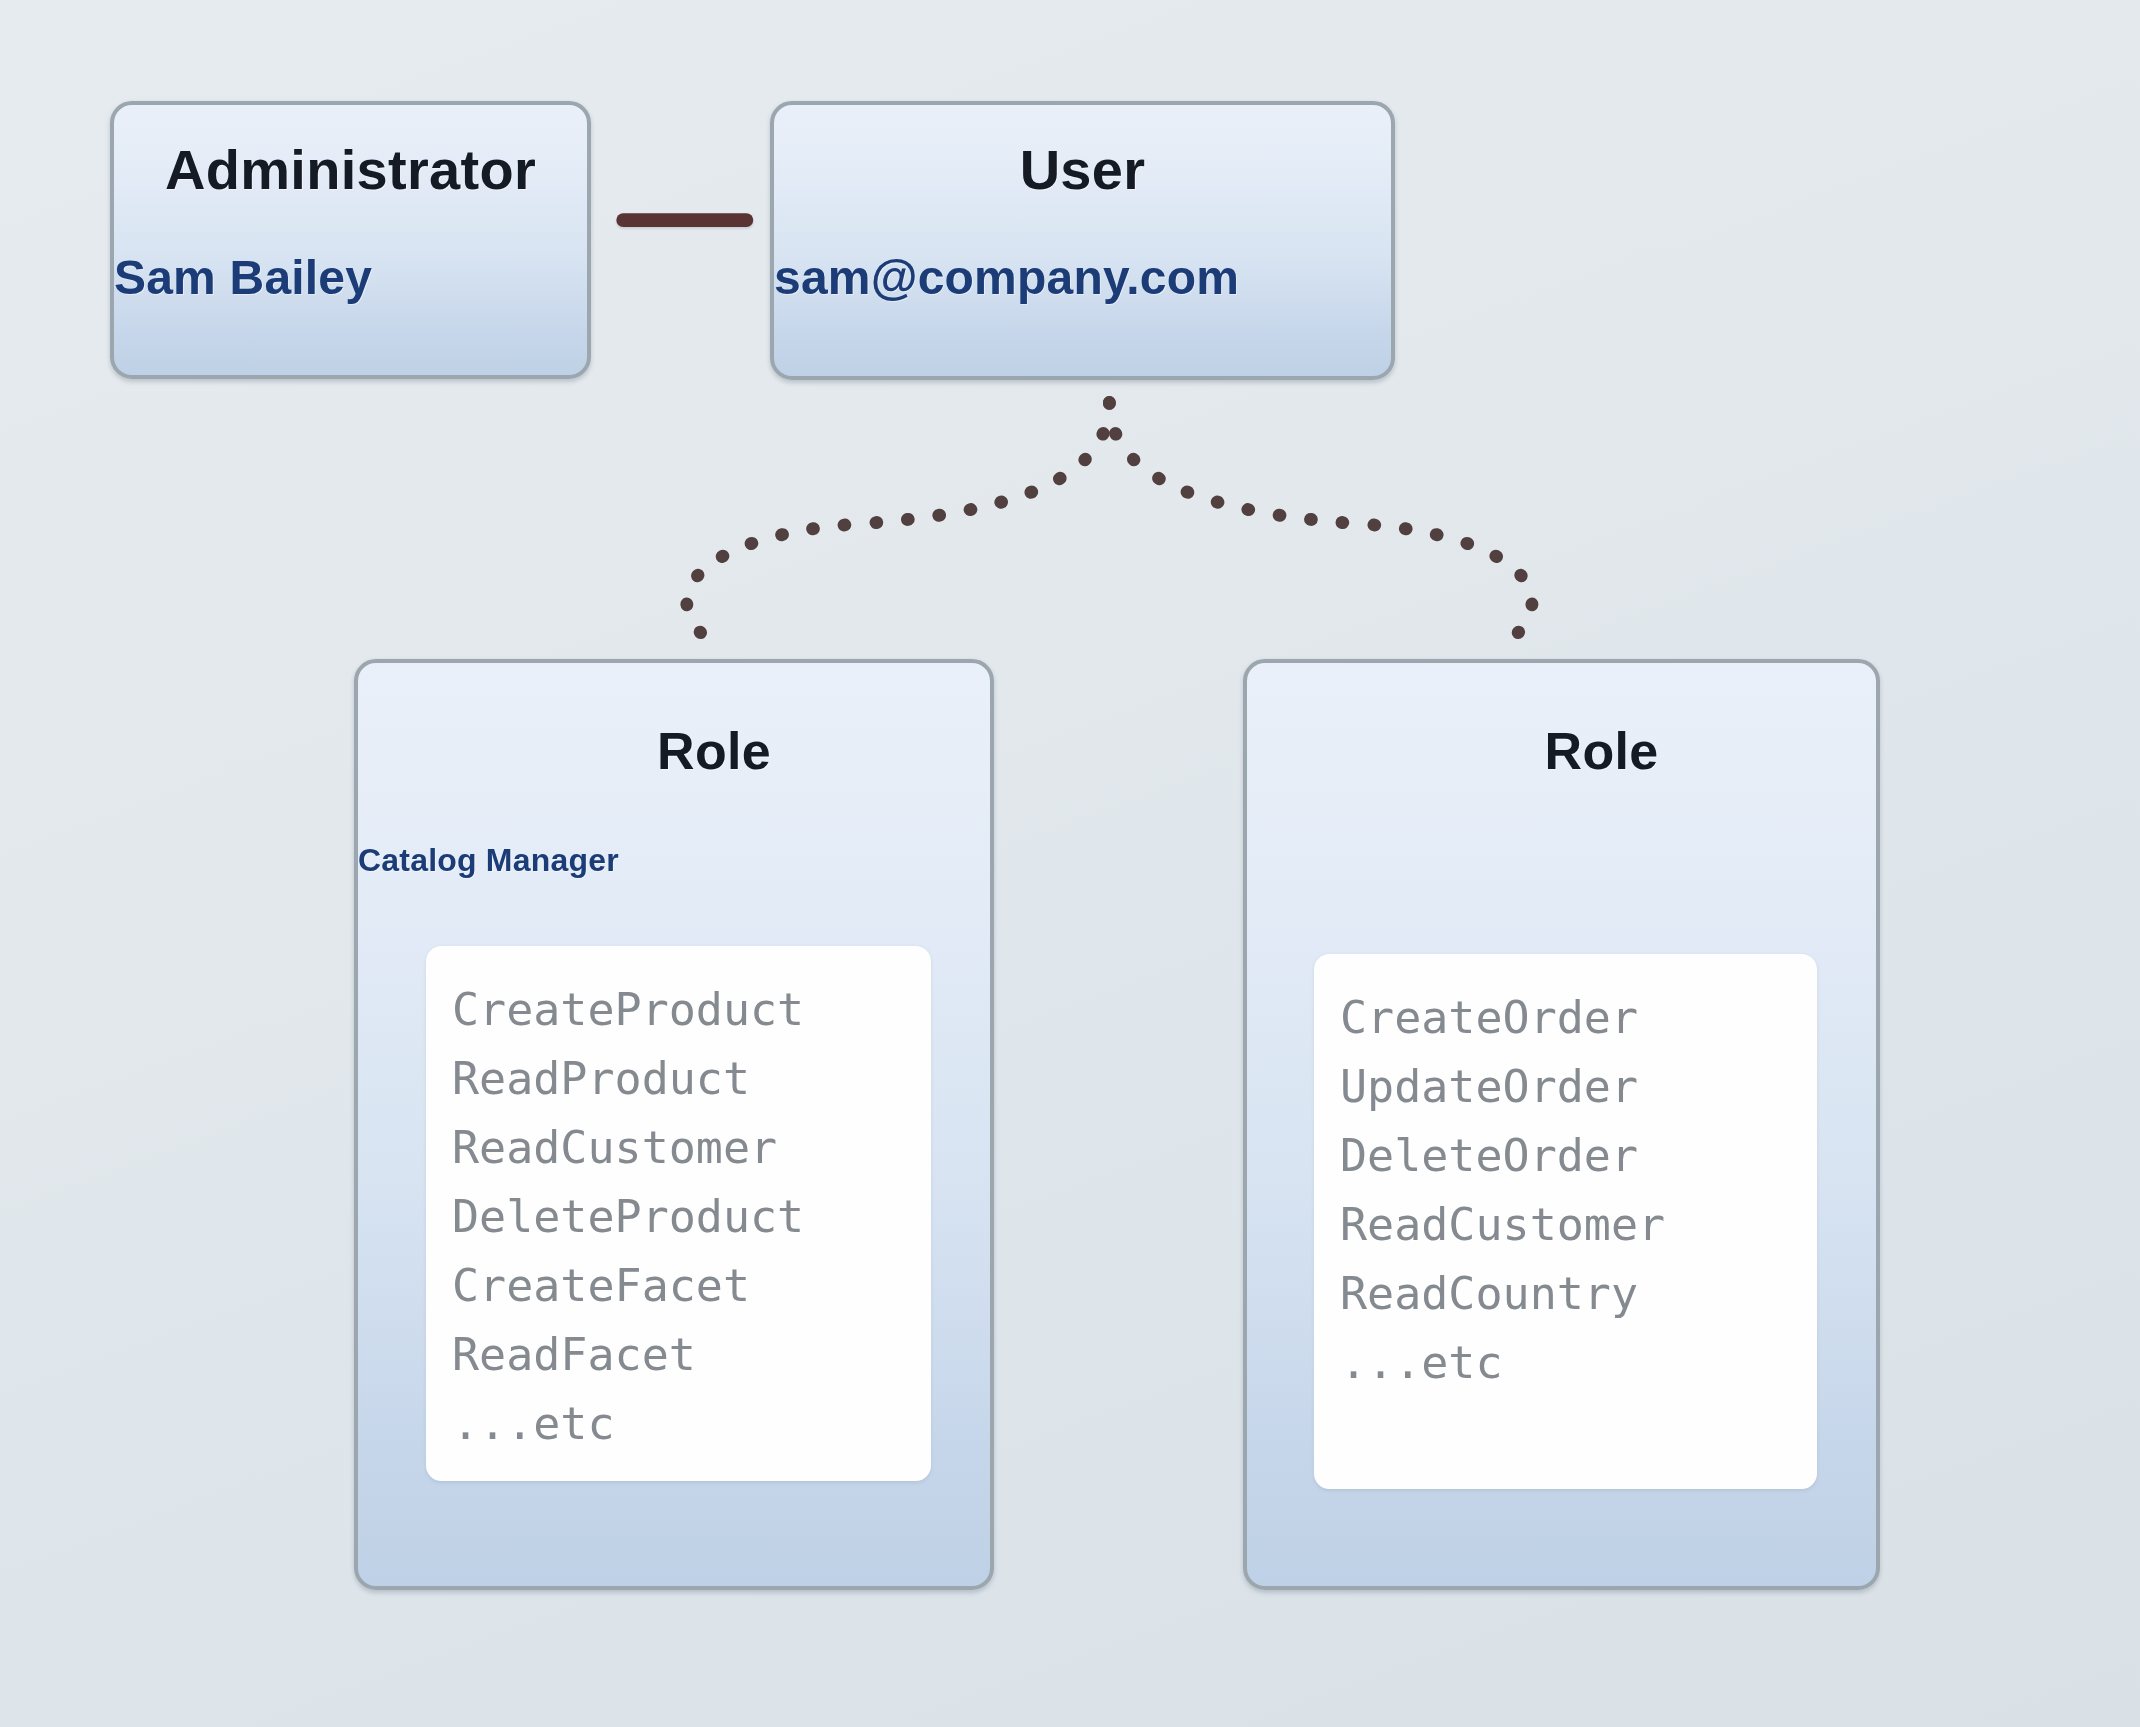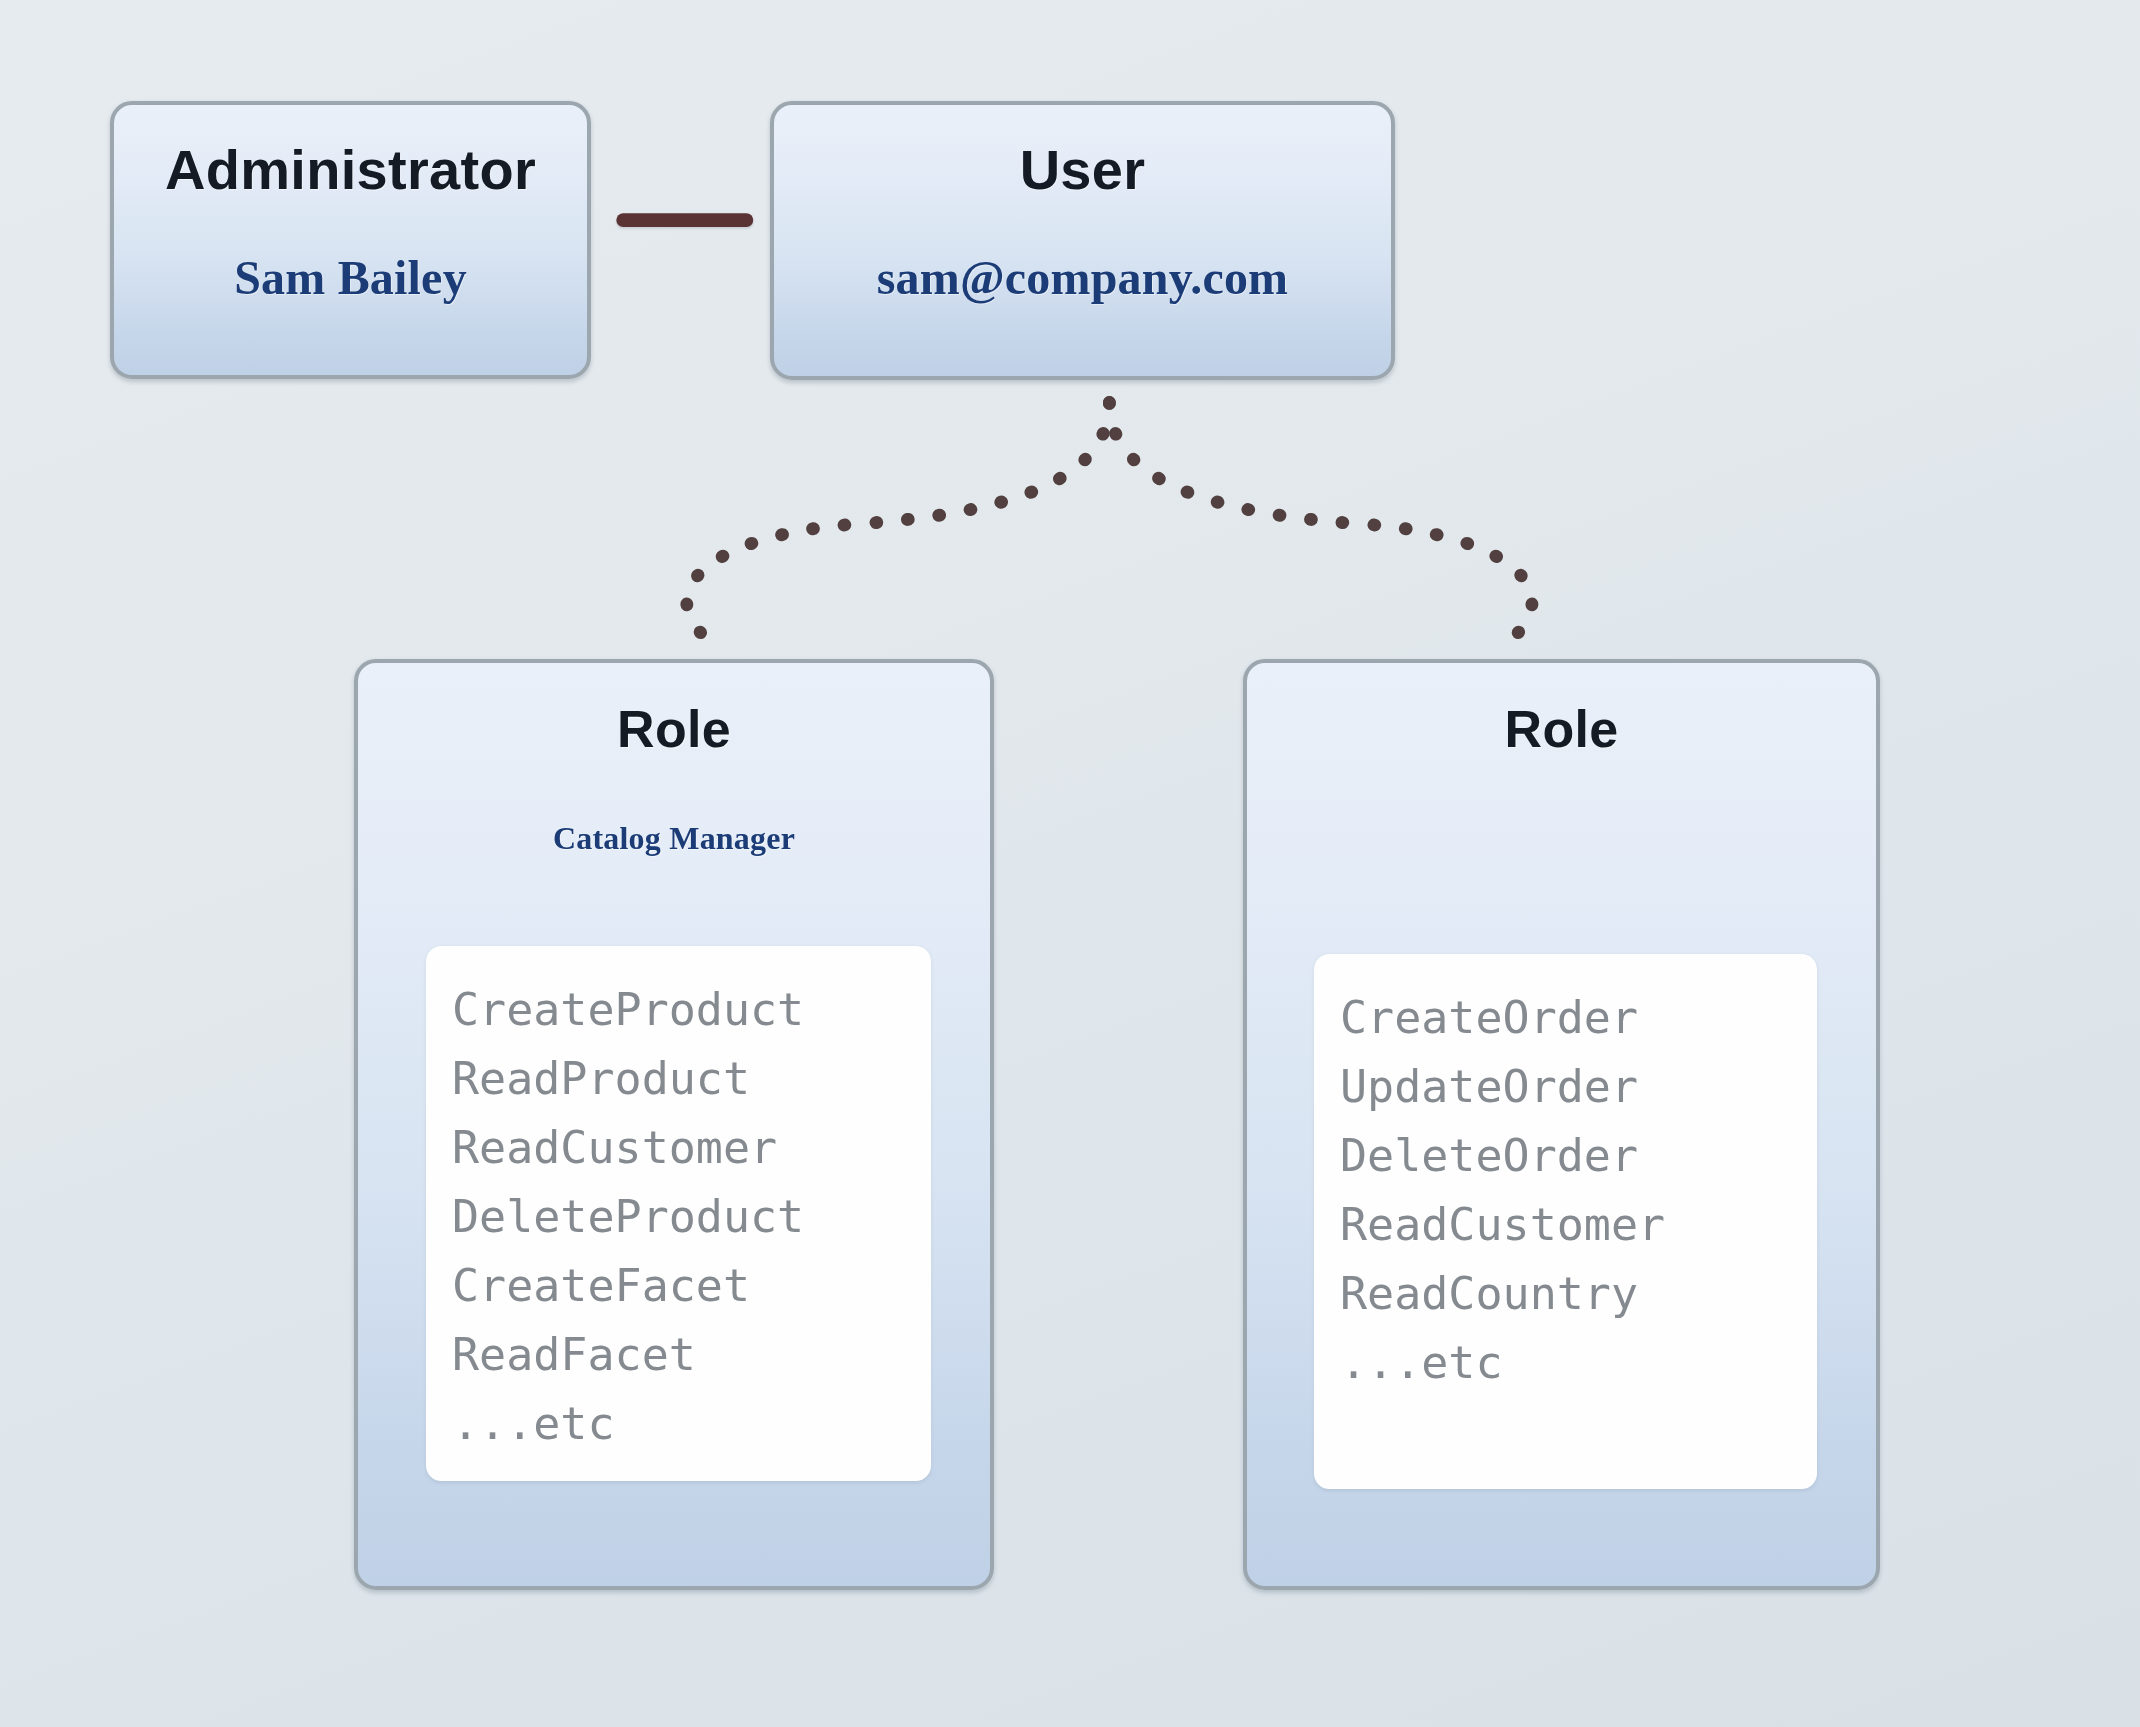--- a/index.html
+++ b/index.html
@@ -37,26 +37,24 @@
     width: 100%;
     text-align: center;
     color: #151b24;
     font-weight: bold;
     letter-spacing: 0.3px;
     text-shadow: 0.9px 0.9px 0 rgba(255,255,255,0.55);
   }
 
   .ebox .name-label {
     width: 100%;
-    text-align: center;
     color: #1b3c76;
     font-weight: bold;
     letter-spacing: 0.2px;
     text-shadow: 0.9px 0.9px 0 rgba(255,255,255,0.45);
-    font-family: Liberation Serif, serif;
   }
 
   
   #admin-box {
     left: 110px; top: 101px; width: 481px; height: 278px;
   }
   #user-box {
     left: 770px; top: 101px; width: 625px; height: 279px;
   }
   #admin-box .type-label, #user-box .type-label {
@@ -74,22 +72,23 @@
   .role-box {
     top: 659px;
     width: 640px;
     height: 931px;
   }
   #role-box-0 { left: 354px; }
   #role-box-1 { left: 1243px; width: 637px; }
 
   .role-box .type-label {
     font-size: 52px;
-    margin-top: 39px;
+    margin-top: 61px;
     line-height: 1.05;
+    padding-left: 40px;
   }
   .role-box .name-label {
     font-size: 32px;
     margin-top: 65px;
     line-height: 1.05;
   }
 
   
   .perm-card {
     position: absolute;

